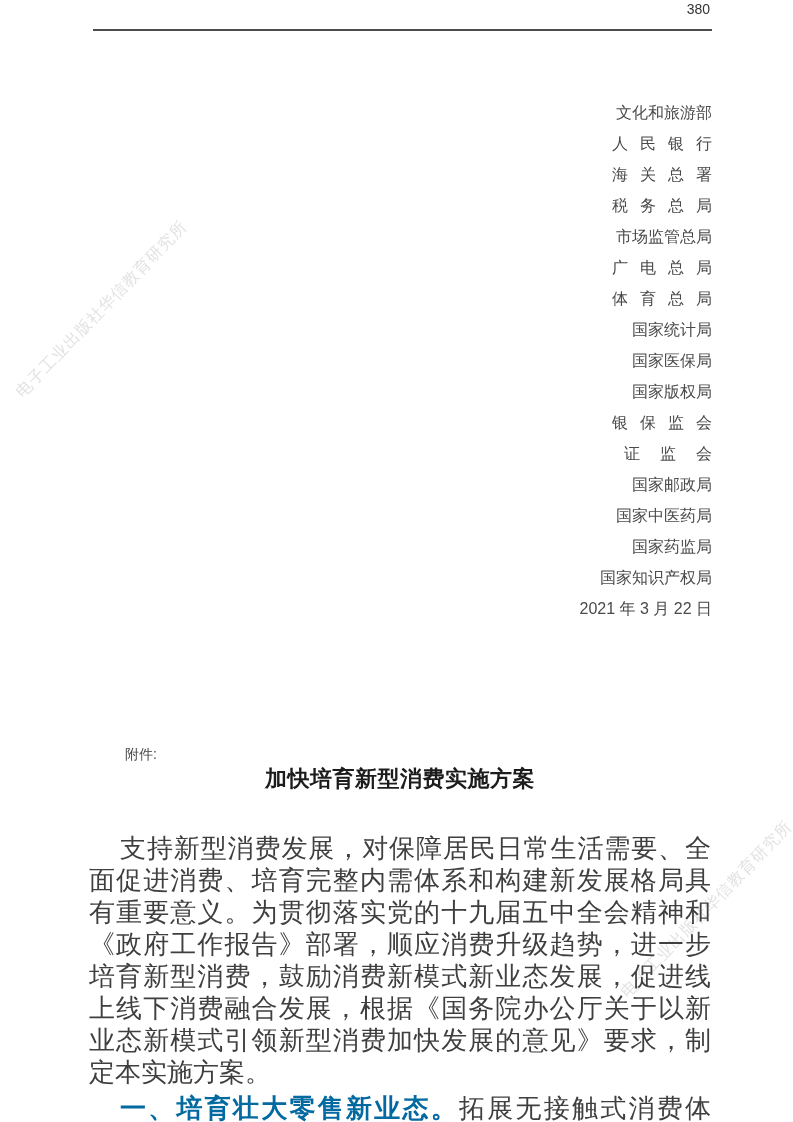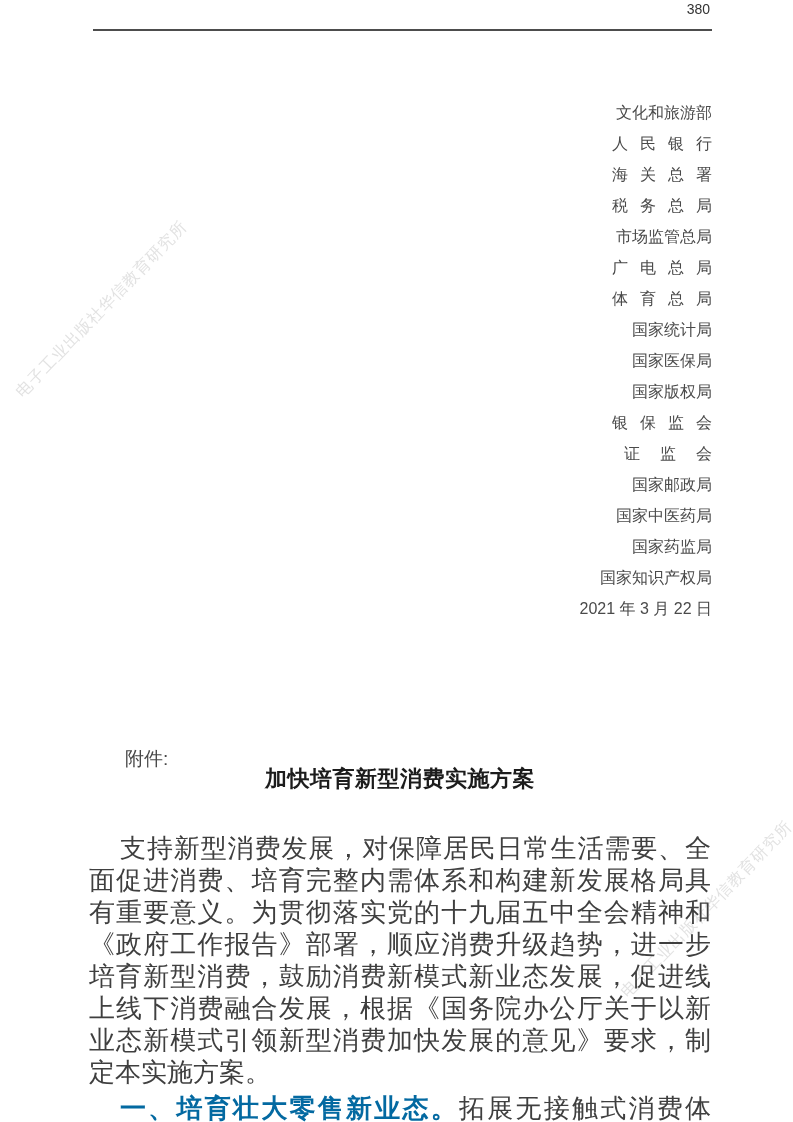--- a/index.html
+++ b/index.html
@@ -68,21 +68,21 @@
     display: inline-block;
     width: 88px;
     text-align: justify;
     text-align-last: justify;
   }
 
   .attachment-label {
     position: absolute;
     left: 125px;
     top: 746px;
-    font-size: 19px;
+    font-size: 14px;
     color: #474747;
   }
 
   .doc-title {
     position: absolute;
     left: 89px;
     top: 764px;
     width: 622px;
     text-align: center;
     font-size: 22px;

